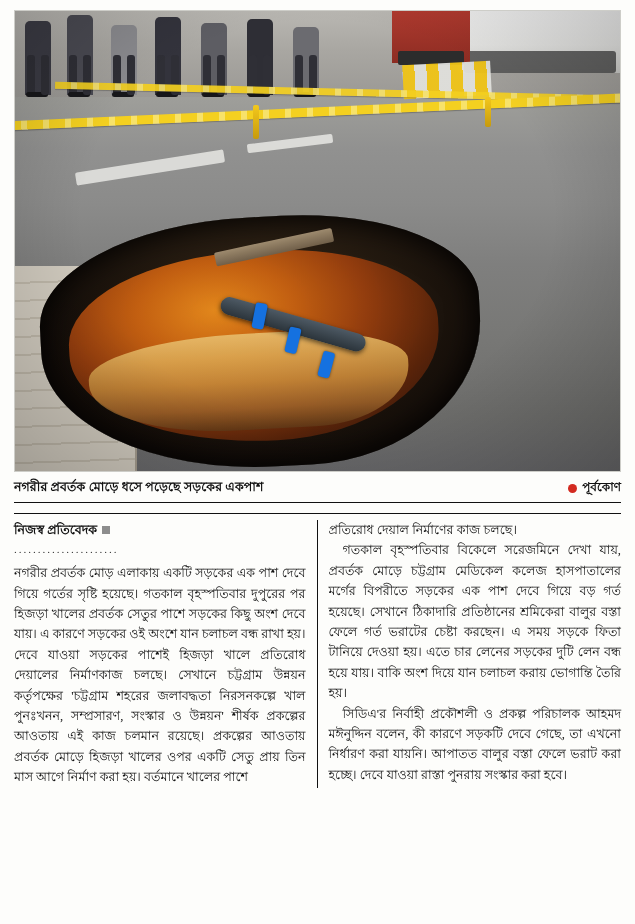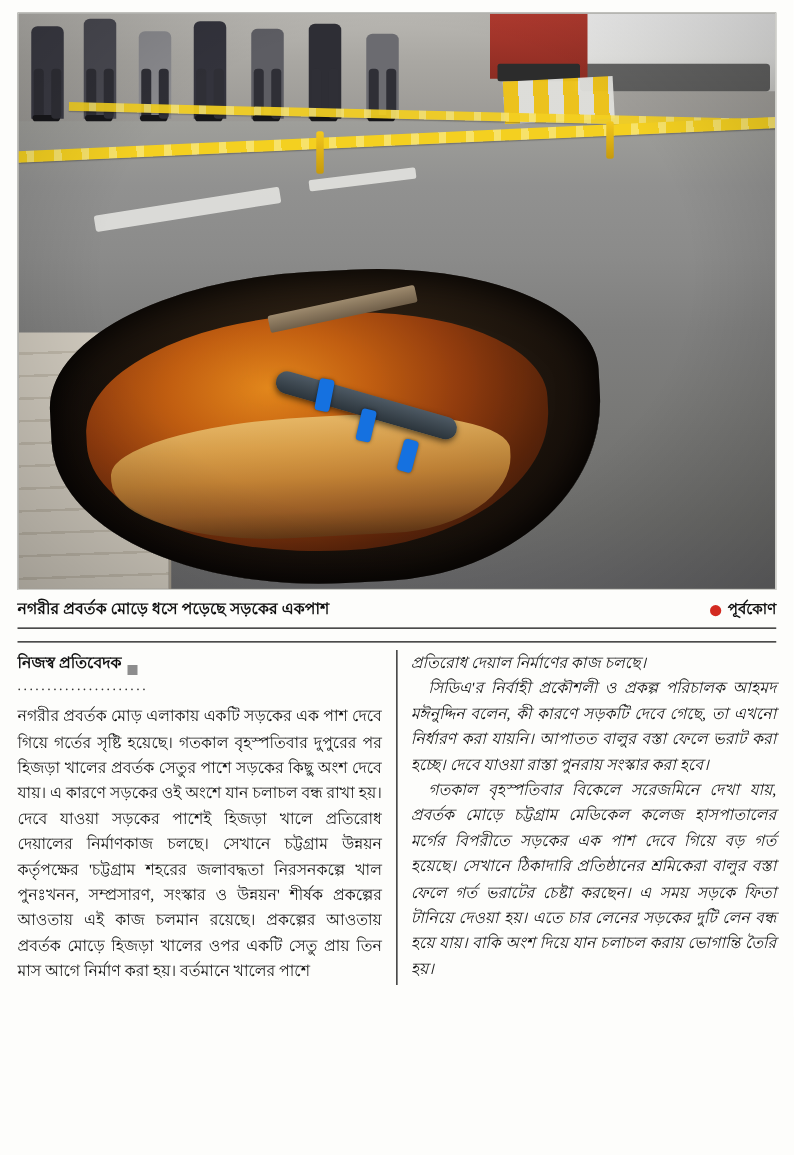--- a/index.html
+++ b/index.html
@@ -239,26 +239,26 @@
     margin-top: 4px;
   }
   .col {
     width: 50%;
     box-sizing: border-box;
     font-size: 12.6px;
     line-height: 1.62;
     text-align: justify;
   }
   .col.left  { padding-right: 11px; border-right: 1px solid #111; }
-  .col.right { padding-left: 11px; font-style: italic; }
+  .col.right { padding-left: 11px; }
   .byline {
     font-weight: bold;
     font-size: 12.6px;
     display: flex;
-    align-items: flex-end;
+    align-items: center;
     gap: 5px;
     margin-bottom: 1px;
   }
   .byline-sq {
     width: 8px; height: 8px; background: #8d8d8d; display: inline-block;
   }
   .dots {
     letter-spacing: 2px;
     font-size: 11px;
     color: #333;
@@ -355,18 +355,18 @@
     <div class="col left">
       <div class="byline">
         <span>নিজস্ব প্রতিবেদক</span>
         <span class="byline-sq"></span>
       </div>
       <div class="dots">......................</div>
       <p class="first">নগরীর প্রবর্তক মোড় এলাকায় একটি সড়কের এক পাশ দেবে গিয়ে গর্তের সৃষ্টি হয়েছে। গতকাল বৃহস্পতিবার দুপুরের পর হিজড়া খালের প্রবর্তক সেতুর পাশে সড়কের কিছু অংশ দেবে যায়। এ কারণে সড়কের ওই অংশে যান চলাচল বন্ধ রাখা হয়। দেবে যাওয়া সড়কের পাশেই হিজড়া খালে প্রতিরোধ দেয়ালের নির্মাণকাজ চলছে। সেখানে চট্টগ্রাম উন্নয়ন কর্তৃপক্ষের 'চট্টগ্রাম শহরের জলাবদ্ধতা নিরসনকল্পে খাল পুনঃখনন, সম্প্রসারণ, সংস্কার ও উন্নয়ন' শীর্ষক প্রকল্পের আওতায় এই কাজ চলমান রয়েছে। প্রকল্পের আওতায় প্রবর্তক মোড়ে হিজড়া খালের ওপর একটি সেতু প্রায় তিন মাস আগে নির্মাণ করা হয়। বর্তমানে খালের পাশে</p>
     </div>
     <div class="col right">
       <p class="first">প্রতিরোধ দেয়াল নির্মাণের কাজ চলছে।</p>
+      <p>গতকাল বৃহস্পতিবার বিকেলে সরেজমিনে দেখা যায়, প্রবর্তক মোড়ে চট্টগ্রাম মেডিকেল কলেজ হাসপাতালের মর্গের বিপরীতে সড়কের এক পাশ দেবে গিয়ে বড় গর্ত হয়েছে। সেখানে ঠিকাদারি প্রতিষ্ঠানের শ্রমিকেরা বালুর বস্তা ফেলে গর্ত ভরাটের চেষ্টা করছেন। এ সময় সড়কে ফিতা টানিয়ে দেওয়া হয়। এতে চার লেনের সড়কের দুটি লেন বন্ধ হয়ে যায়। বাকি অংশ দিয়ে যান চলাচল করায় ভোগান্তি তৈরি হয়।</p>
       <p>সিডিএ'র নির্বাহী প্রকৌশলী ও প্রকল্প পরিচালক আহমদ মঈনুদ্দিন বলেন, কী কারণে সড়কটি দেবে গেছে, তা এখনো নির্ধারণ করা যায়নি। আপাতত বালুর বস্তা ফেলে ভরাট করা হচ্ছে। দেবে যাওয়া রাস্তা পুনরায় সংস্কার করা হবে।</p>
-      <p>গতকাল বৃহস্পতিবার বিকেলে সরেজমিনে দেখা যায়, প্রবর্তক মোড়ে চট্টগ্রাম মেডিকেল কলেজ হাসপাতালের মর্গের বিপরীতে সড়কের এক পাশ দেবে গিয়ে বড় গর্ত হয়েছে। সেখানে ঠিকাদারি প্রতিষ্ঠানের শ্রমিকেরা বালুর বস্তা ফেলে গর্ত ভরাটের চেষ্টা করছেন। এ সময় সড়কে ফিতা টানিয়ে দেওয়া হয়। এতে চার লেনের সড়কের দুটি লেন বন্ধ হয়ে যায়। বাকি অংশ দিয়ে যান চলাচল করায় ভোগান্তি তৈরি হয়।</p>
     </div>
   </div>
 
 </div>
 
 </body></html>

